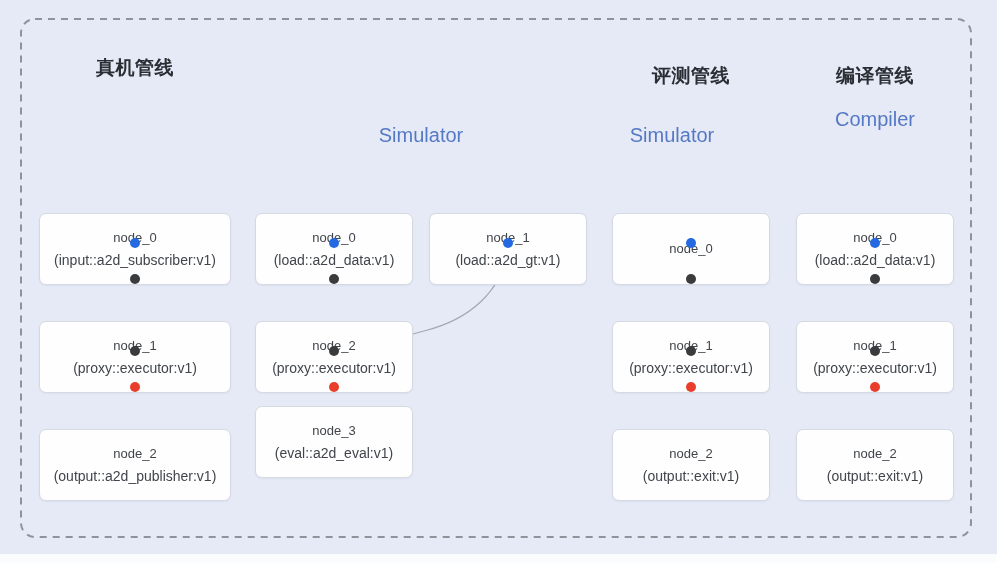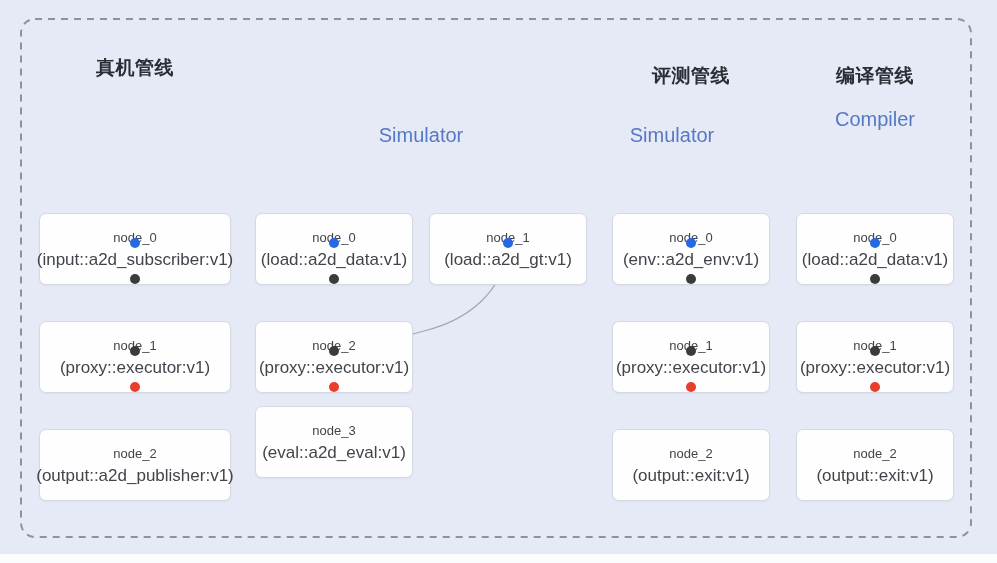--- a/index.html
+++ b/index.html
@@ -60,21 +60,21 @@
     box-shadow: 0 1px 2px rgba(40,60,110,0.05);
     margin-top: 42px;
   }
   .node-name {
     font-size: 13px;
     line-height: 22px;
     color: var(--node-text, #41454b);
     white-space: nowrap;
   }
   .node-type {
-    font-size: 17px;
+    font-size: 14px;
     line-height: 22px;
     color: var(--node-text, #41454b);
     white-space: nowrap;
   }
   .dot {
     position: absolute;
     width: 10px;
     height: 10px;
     border-radius: 50%;
     z-index: 3;
@@ -140,21 +140,20 @@
     <div class="node-name">node_2</div>
     <div class="node-type">(proxy::executor:v1)</div>
   </div>
   <div class="node" style="left:255px;top:364px;width:158px">
     <div class="node-name">node_3</div>
     <div class="node-type">(eval::a2d_eval:v1)</div>
   </div>
 
   <div class="node" style="left:612px;top:171px;width:158px">
     <div class="node-name">node_0</div>
-    <div class="node-type">(env::a2d_env:v1)</div>
   </div>
   <div class="node" style="left:612px;top:279px;width:158px">
     <div class="node-name">node_1</div>
     <div class="node-type">(proxy::executor:v1)</div>
   </div>
   <div class="node" style="left:612px;top:387px;width:158px">
     <div class="node-name">node_2</div>
     <div class="node-type">(output::exit:v1)</div>
   </div>
 

